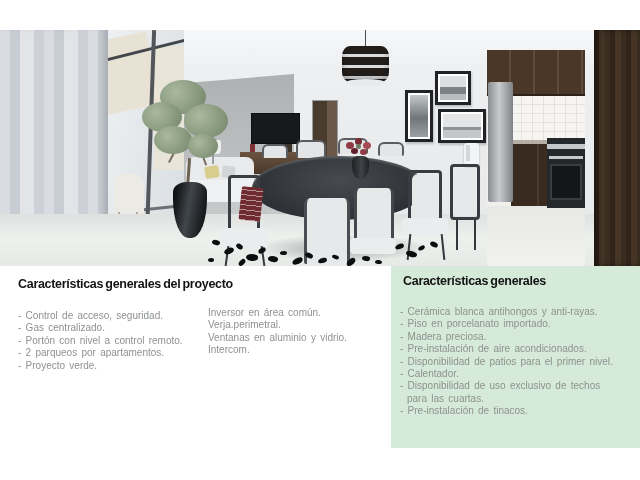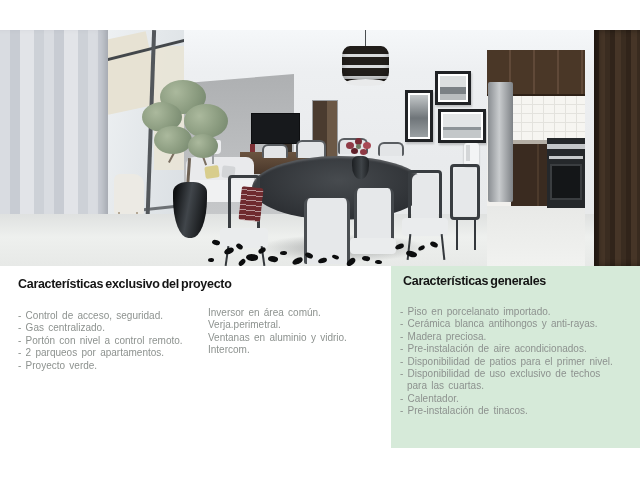--- a/index.html
+++ b/index.html
@@ -285,43 +285,43 @@
       <span class="petal" style="left: 208px; top: 228px; width: 6px; height: 4px; transform: rotate(0deg);"></span>
       <span class="petal" style="left: 238px; top: 230px; width: 8px; height: 5px; transform: rotate(-40deg);"></span>
     </div>
 
   <div class="cord"></div>
   <div class="pendant"></div>
   <div class="diffuser"></div>
 </div>
 
 <div class="left-panel">
-  <div class="panel-title lp-title">Características exclusivo del proyecto</div>
+  <div class="panel-title lp-title">Características generales del proyecto</div>
   <div class="lp-col1 body-text">
     <div>- Control de acceso, seguridad.</div>
     <div>- Gas centralizado.</div>
     <div>- Portón con nivel a control remoto.</div>
     <div>- 2 parqueos por apartamentos.</div>
     <div>- Proyecto verde.</div>
   </div>
   <div class="lp-col2 body-text">
     <div>Inversor en área común.</div>
     <div>Verja.perimetral.</div>
     <div>Ventanas en aluminio y vidrio.</div>
     <div>Intercom.</div>
   </div>
 </div>
 
 <div class="green-panel">
   <div class="panel-title gp-title">
     <div>Características generales</div>
   </div>
   <div class="gp-items body-text">
+    <div class="item">- Cerámica blanca antihongos y anti-rayas.</div>
     <div class="item">- Piso en porcelanato importado.</div>
-    <div class="item">- Cerámica blanca antihongos y anti-rayas.</div>
     <div class="item">- Madera preciosa.</div>
     <div class="item">- Pre-instalación de aire acondicionados.</div>
     <div class="item">- Disponibilidad de patios para el primer nivel.</div>
+    <div class="item">- Calentador.</div>
     <div class="item">- Disponibilidad de uso exclusivo de techos para las cuartas.</div>
-    <div class="item">- Calentador.</div>
     <div class="item">- Pre-instalación de tinacos.</div>
   </div>
 </div>
 
 </body></html>

